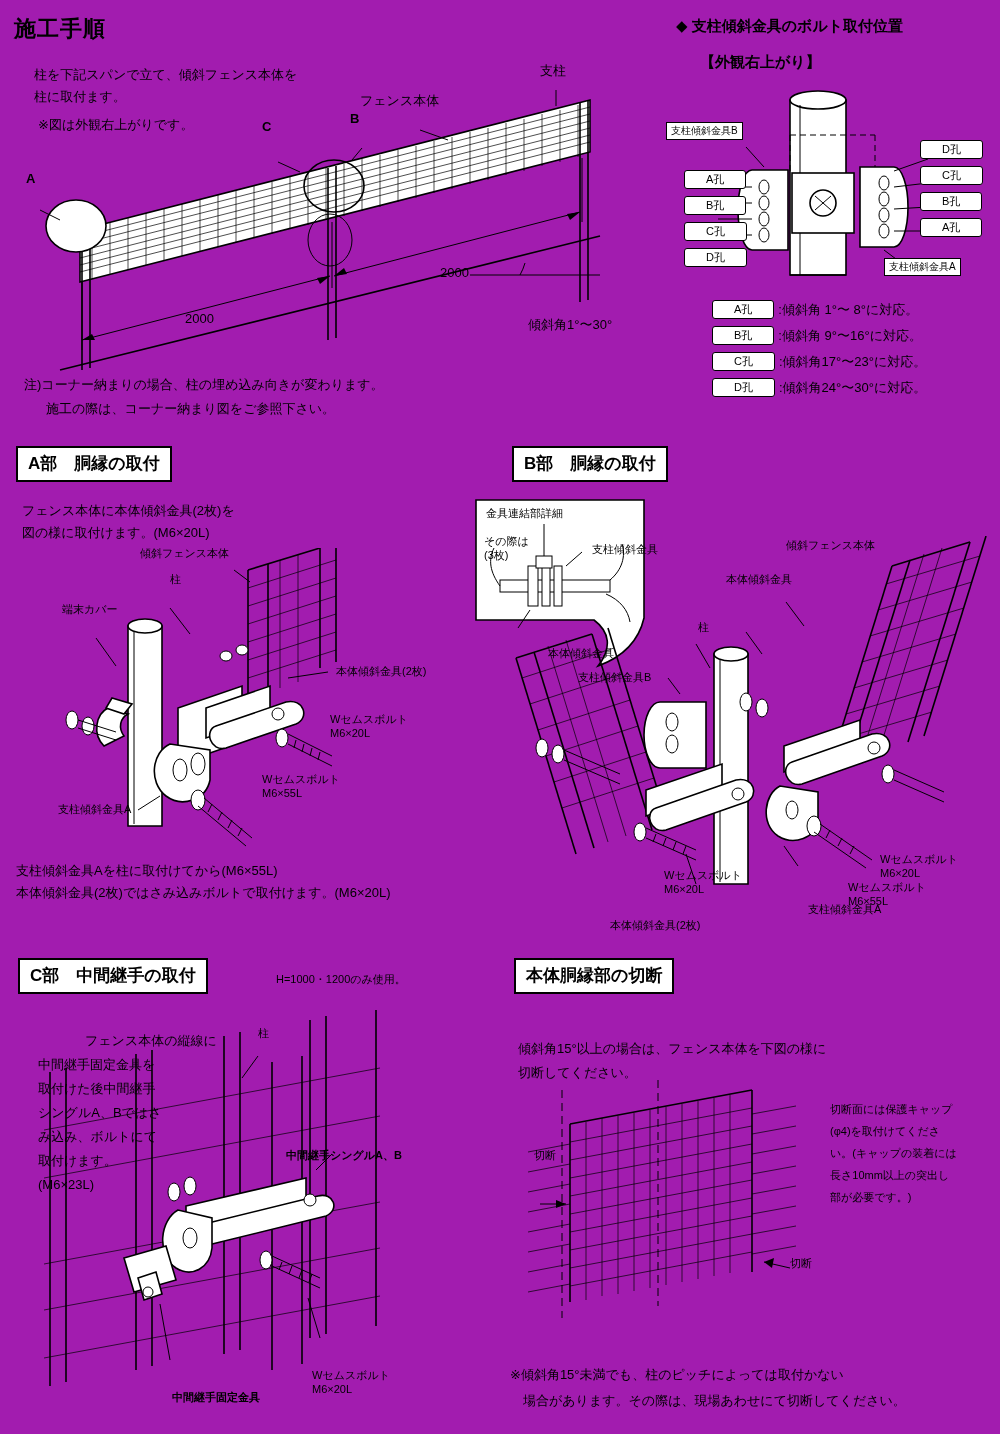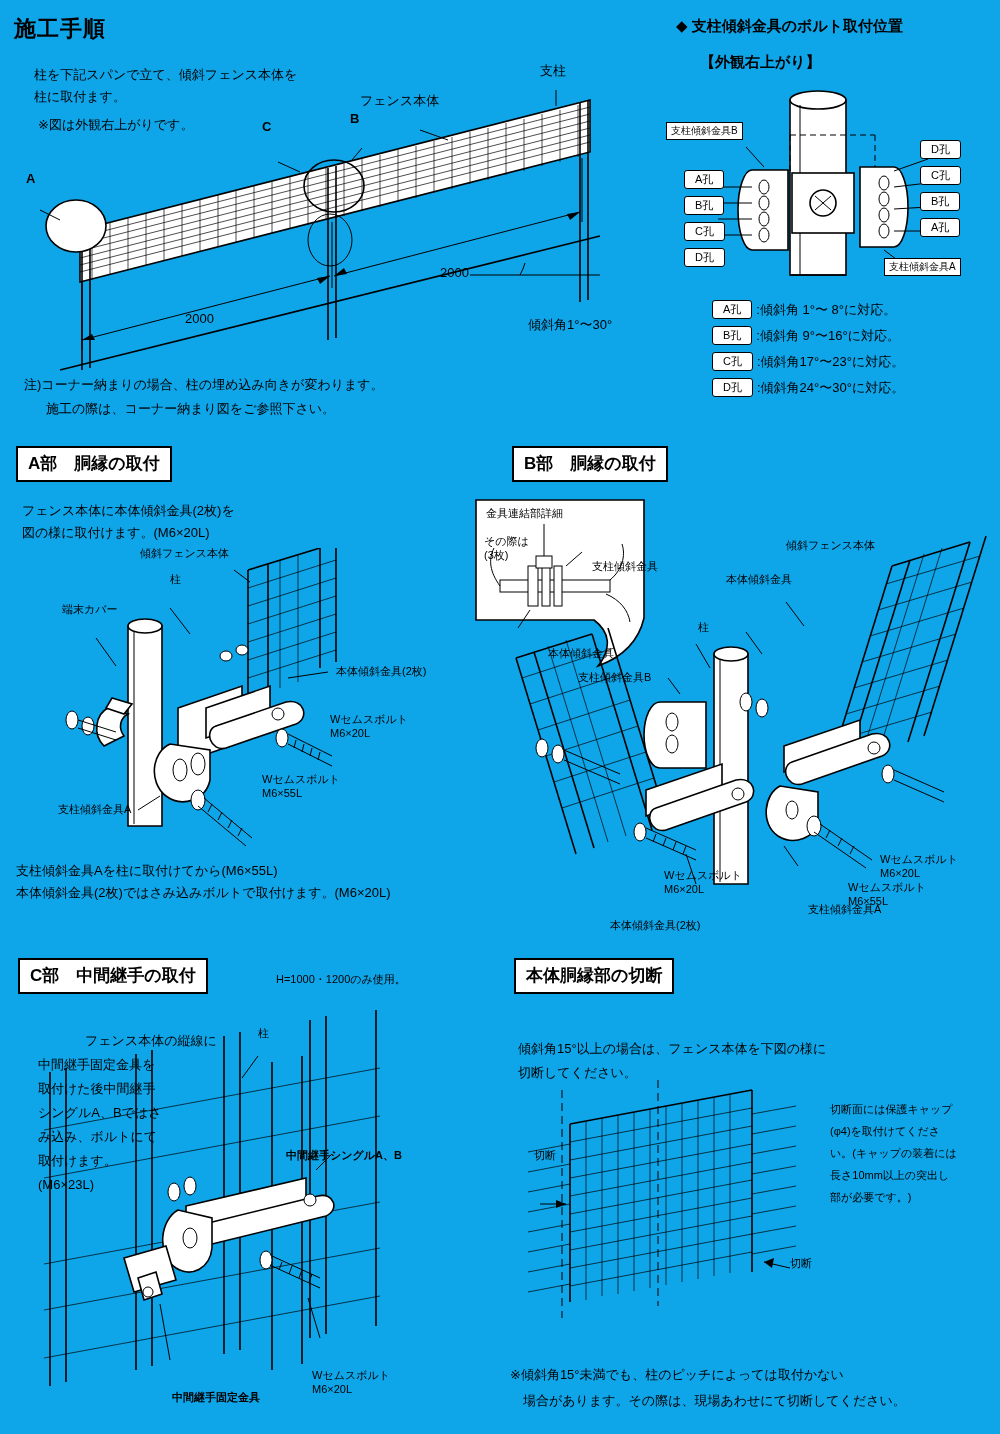--- a/index.html
+++ b/index.html
@@ -9,21 +9,21 @@
   }
   body {
     font-family: "Liberation Sans", "DejaVu Sans", sans-serif;
     color: #000000;
   }
   #page {
     position: relative;
     width: 1000px;
     height: 1434px;
     overflow: hidden;
-    background: #0ea5e9;
+    background: #a21caf;
   }
   .abs { position: absolute; }
   .txt { font-size: 13px; line-height: 1.35; white-space: pre; }
   .txt-sm { font-size: 11px; line-height: 1.3; white-space: pre; }
   .bold { font-weight: bold; }
 
   
   .page-title {
     font-size: 22px;
     font-weight: bold;
@@ -38,21 +38,21 @@
     font-weight: bold;
     background: #fff;
     display: inline-block;
     white-space: nowrap;
   }
 
   
   .pill {
     border: 1px solid #000;
     border-radius: 3px;
-    padding: 1px 10px;
+    padding: 1px 21px;
     font-size: 11px;
     background: #fff;
     display: inline-block;
     white-space: nowrap;
   }
   .tagbox {
     border: 1px solid #000;
     padding: 1px 4px;
     font-size: 10px;
     background: #fff;
@@ -360,21 +360,21 @@
       <path d="M140,86 c12,-10 16,-24 12,-36" class="ln thin"></path>
       <path d="M136,100 c14,6 22,16 24,28" class="ln thin"></path>
       <line x1="74" y1="40" x2="74" y2="30" class="ln thin"></line>
       <line x1="60" y1="116" x2="48" y2="134" class="ln thin"></line>
       <line x1="96" y1="72" x2="112" y2="58" class="ln thin"></line>
     </svg>
   </div>
   <div class="abs txt-sm" style="left:486px; top:506px;">金具連結部詳細</div>
   <div class="abs txt-sm" style="left:484px; top:534px;">その際は
 (3枚)</div>
-  <div class="abs txt-sm" style="left:592px; top:559px;text-align:center;">支柱傾斜金具</div>
+  <div class="abs txt-sm" style="left:592px; top:542px;text-align:center;">支柱傾斜金具</div>
   <div class="abs txt-sm" style="left:548px; top:646px;">本体傾斜金具</div>
 
   <div class="abs" style="left:500px; top:536px; width:500px; height:390px;">
     <svg width="500" height="390" viewBox="0 0 500 390">
 
       <g class="ln med">
         <line x1="392" y1="30" x2="470" y2="6"></line>
         <line x1="392" y1="30" x2="330" y2="230"></line>
         <line x1="410" y1="24" x2="348" y2="224"></line>
         <line x1="470" y1="6" x2="408" y2="206"></line>

